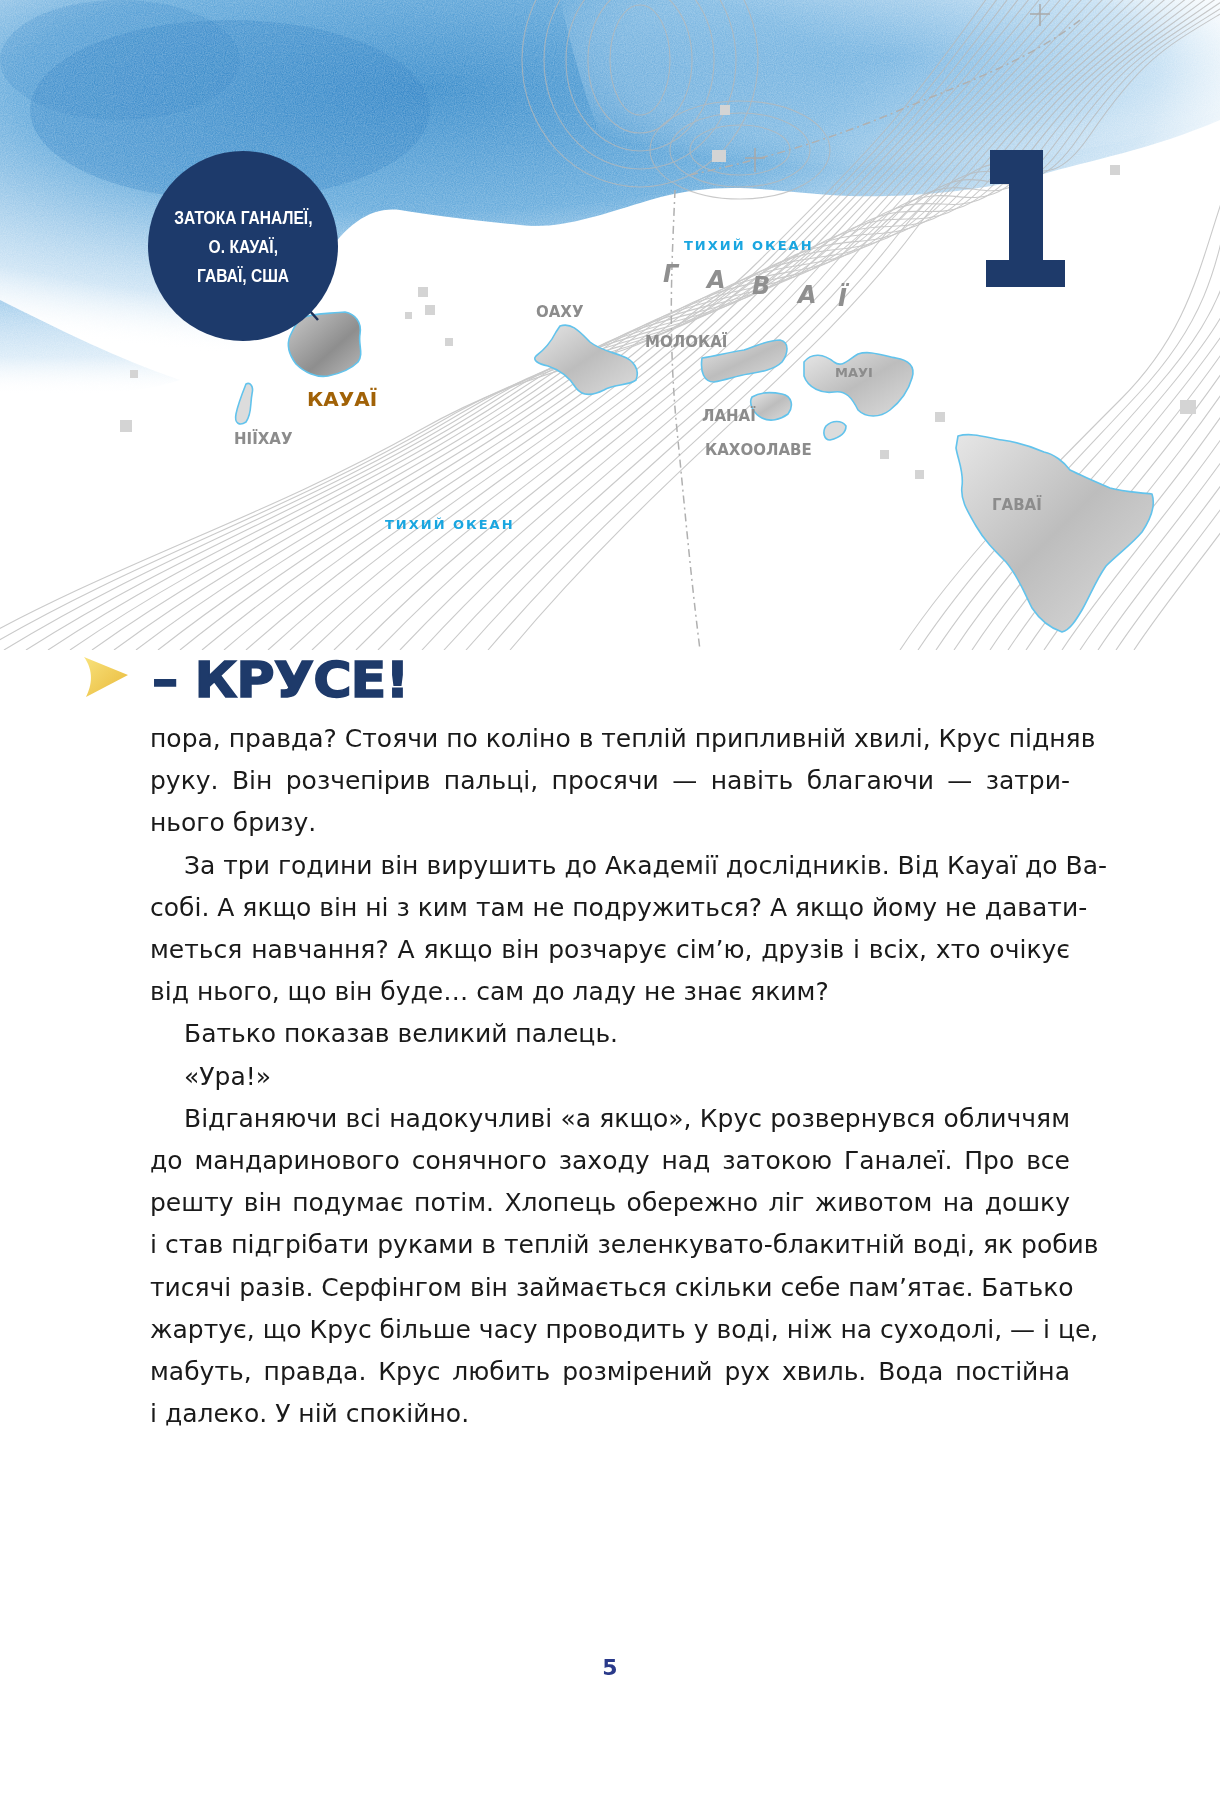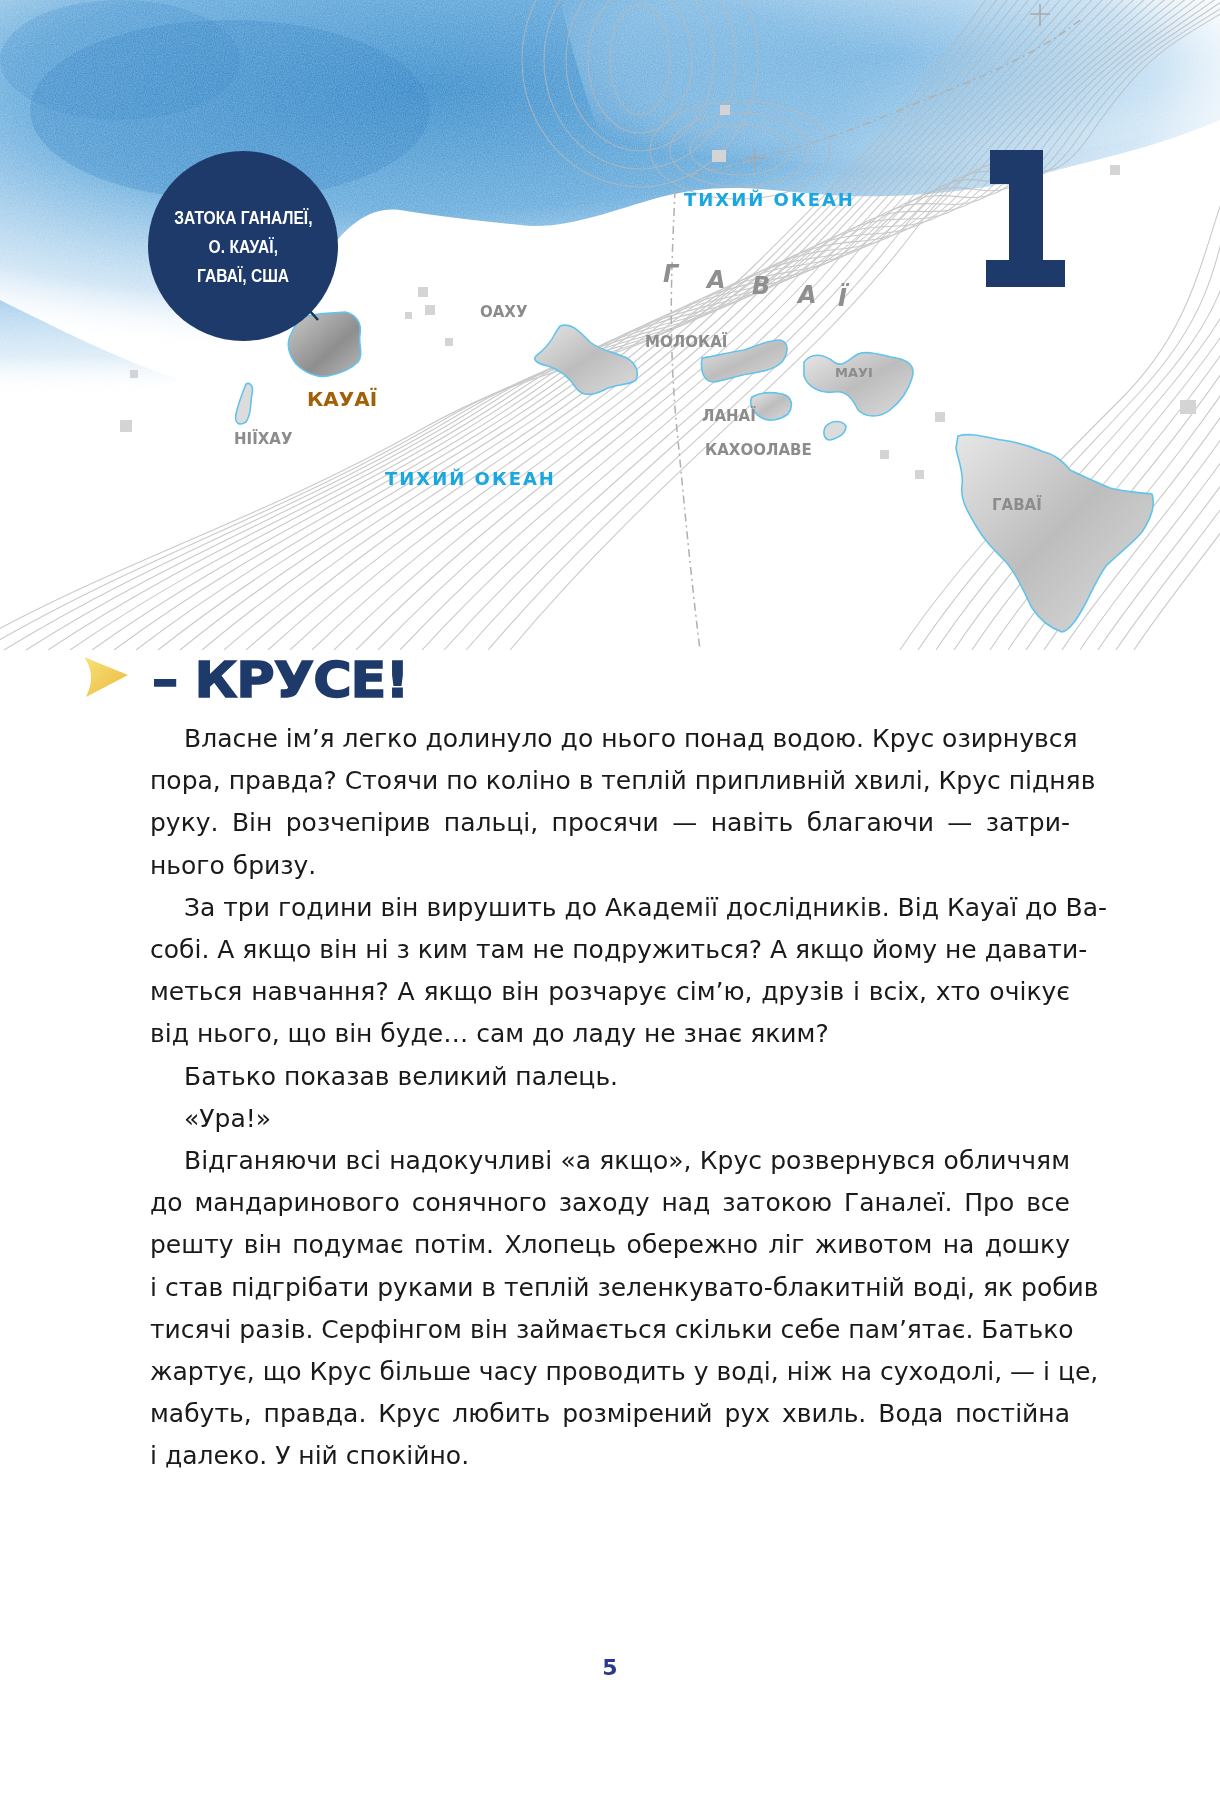--- a/index.html
+++ b/index.html
@@ -1,19 +1,19 @@
 <!DOCTYPE html>
 <html><head>
 <meta charset="utf-8">
 <style>
   html, body { margin: 0; padding: 0; background: #ffffff; }
   body { width: 1220px; height: 1811px; position: relative; overflow: hidden; font-family: "DejaVu Sans", sans-serif; }
   #map { position: absolute; left: 0; top: 0; width: 1220px; height: 650px; }
   .lbl { position: absolute; white-space: nowrap; font-family: "DejaVu Sans", sans-serif; font-weight: bold; line-height: 1; }
-  .ocean { color: #1aa6e0; font-size: 18px; letter-spacing: 2px; }
+  .ocean { color: #1aa6e0; font-size: 13px; letter-spacing: 2px; margin-top: 48px; }
   .isl { color: #8c8c8c; font-size: 15px; letter-spacing: 0; }
   .isl-main { color: #a16207; font-size: 20px; }
   .archi { color: #8f8f8f; font-size: 24px; font-style: italic; }
   #bubble { position: absolute; left: 148px; top: 151px; width: 190px; height: 190px; border-radius: 50%; background: #1d3a6b; display: flex; flex-direction: column; align-items: center; justify-content: center; }
   #bubble span { color: #ffffff; font-family: "Liberation Sans", sans-serif; font-weight: bold; font-size: 19px; line-height: 29px; transform: scaleX(0.82); white-space: nowrap; display: block; text-align: center; }
   #chapter-number { position: absolute; left: 982px; top: 146px; width: 90px; height: 145px; }
   #heading { position: absolute; left: 82px; top: 655px; height: 60px; display: flex; align-items: flex-start; }
   #heading .arrow { width: 48px; height: 44px; margin-right: 22px; }
   #heading h1 { margin: 0; font-family: "DejaVu Sans", sans-serif; font-weight: 900; font-size: 50px; color: #1e3a6a; letter-spacing: -1px; line-height: 1; transform: scaleX(1.05); transform-origin: left center; -webkit-text-stroke: 1.5px #1e3a6a; }
   #body-text { position: absolute; left: 150px; top: 718px; width: 920px; font-family: "DejaVu Sans", sans-serif; font-size: 25px; line-height: 42.2px; color: #1a1a1a; }
@@ -173,21 +173,21 @@
 <div>
   <span class="lbl archi" style="left:663px; top:262px;">Г</span>
   <span class="lbl archi" style="left:707px; top:268px;">А</span>
   <span class="lbl archi" style="left:752px; top:274px;">В</span>
   <span class="lbl archi" style="left:798px; top:283px;">А</span>
   <span class="lbl archi" style="left:838px; top:286px;">Ї</span>
 </div>
 
 <div class="lbl isl-main" style="left:307px; top:389px;">КАУАЇ</div>
 <div class="lbl isl" style="left:234px; top:432px;">НІЇХАУ</div>
-<div class="lbl isl" style="left:480px; top:305px;">ОАХУ</div>
+<div class="lbl isl" style="left:536px; top:305px;">ОАХУ</div>
 <div class="lbl isl" style="left:645px; top:335px;">МОЛОКАЇ</div>
 <div class="lbl isl" style="left:835px; top:366px; font-size:13px;">МАУІ</div>
 <div class="lbl isl" style="left:702px; top:409px;">ЛАНАЇ</div>
 <div class="lbl isl" style="left:705px; top:443px;">КАХООЛАВЕ</div>
 <div class="lbl isl" style="left:992px; top:498px;">ГАВАЇ</div>
 
 <svg id="chapter-number" viewBox="0 0 90 145" xmlns="http://www.w3.org/2000/svg">
   <title>1</title>
   <path id="digit-one" d="M8,4 H61 V114 H83 V141 H4 V114 H27 V38 H8 Z" fill="#1e3a6a"></path>
 </svg>
@@ -199,21 +199,20 @@
         <stop offset="0" stop-color="#f8e27c"></stop>
         <stop offset="1" stop-color="#e9b93a"></stop>
       </linearGradient>
     </defs>
     <path d="M2,2 L46,20 L4,42 C10,30 12,16 2,2 Z" fill="url(#arrowGrad)"></path>
   </svg>
   <h1>– КРУСЕ!</h1>
 </div>
 
 <div id="body-text">
-    <span class="ln ind">Власне ім’я легко долинуло до нього понад водою. Крус озирнувся</span>
     <span class="ln">пора, правда? Стоячи по коліно в теплій припливній хвилі, Крус підняв</span>
     <span class="ln">руку. Він розчепірив пальці, просячи — навіть благаючи — затри-</span>
     <span class="ln last">нього бризу.</span>
     <span class="ln ind">За три години він вирушить до Академії дослідників. Від Кауаї до Ва-</span>
     <span class="ln">собі. А якщо він ні з ким там не подружиться? А якщо йому не давати-</span>
     <span class="ln">меться навчання? А якщо він розчарує сім’ю, друзів і всіх, хто очікує</span>
     <span class="ln last">від нього, що він буде… сам до ладу не знає яким?</span>
     <span class="ln ind last">Батько показав великий палець.</span>
     <span class="ln ind last">«Ура!»</span>
     <span class="ln ind">Відганяючи всі надокучливі «а якщо», Крус розвернувся обличчям</span>

